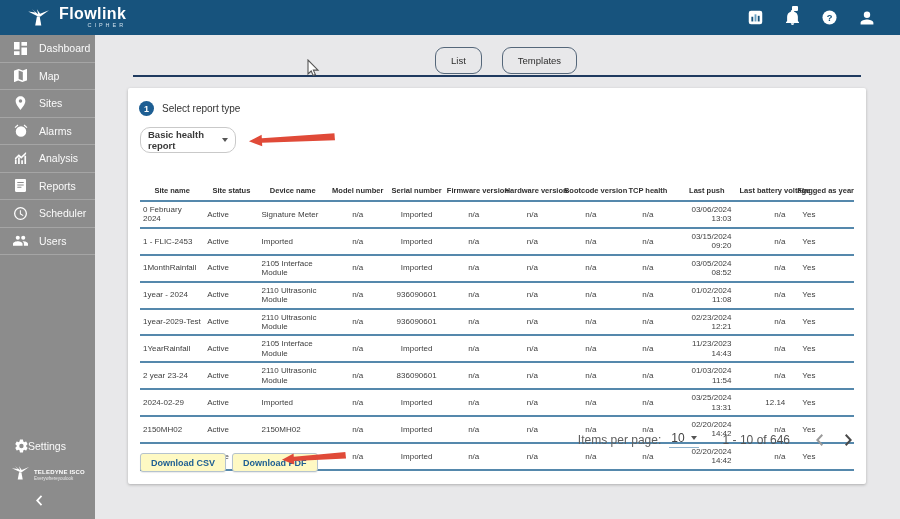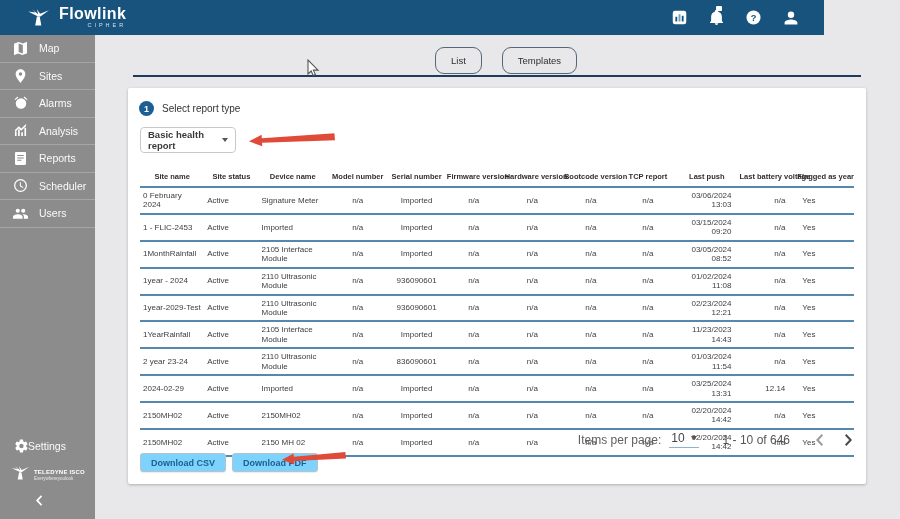--- a/index.html
+++ b/index.html
@@ -3,21 +3,21 @@
 <meta charset="utf-8">
 <style>
   * { margin:0; padding:0; box-sizing:border-box; }
   html,body { background:#d9d9dc; }
   .app {
     position:relative; width:900px; height:519px; overflow:hidden;
     font-family:"Liberation Sans", sans-serif; background:#e8e8ea;
   }
   
   .topbar {
-    position:absolute; left:0; top:0; width:824px; height:35px;
+    position:absolute; left:0; top:0; width:900px; height:35px;
     background:#17537D; display:flex; align-items:center; justify-content:space-between;
     padding:0 26px 0 26px; color:#fff;
   }
   .brand { display:flex; align-items:center; gap:9px; }
   .brand-icon { display:flex; color:#fff; }
   .brand-text { display:flex; flex-direction:column; line-height:1; }
   .brand-name { font-size:16px; font-weight:bold; letter-spacing:.4px; }
   .brand-sub { font-size:5.5px; letter-spacing:3px; align-self:flex-end; margin-top:1px; color:#cfe0ec; }
   .topbar-actions { display:flex; align-items:center; gap:23px; }
   .top-icon-btn { position:relative; background:none; border:none; color:#fff; display:flex; cursor:pointer; padding:0; }
@@ -56,31 +56,31 @@
     box-shadow:0 1px 3px rgba(0,0,0,.25); border-radius:2px;
   }
   .step-row { position:absolute; left:11px; top:13px; display:flex; align-items:center; gap:8px; }
   .step-circle {
     width:15px; height:15px; border-radius:50%; background:#1D5E93; color:#fff;
     font-size:9px; font-weight:bold; display:flex; align-items:center; justify-content:center;
   }
   .step-label { font-size:10px; color:#333; }
   .report-select {
     position:absolute; left:12px; top:39px; width:96px; height:26px;
-    border:1px solid #c9c9c9; border-radius:4px; background:#fff; cursor:pointer;
+    border:1px solid #c9c9c9; border-radius:10px; background:#fff; cursor:pointer;
     display:flex; align-items:center; justify-content:space-between; padding:0 7px;
   }
   .report-select-value { font-size:9.5px; font-weight:bold; color:#3a3a3a; }
   .select-caret { width:0; height:0; border-left:3.5px solid transparent; border-right:3.5px solid transparent; border-top:4px solid #555; }
   .annotation-arrow { position:absolute; pointer-events:none; }
   .arrow-1 { left:121px; top:44px; transform:rotate(-3deg); }
   .arrow-2 { left:154px; bottom:16px; transform:rotate(-4deg); }
   
   .table-wrap { position:absolute; left:12px; top:78px; width:714px; }
-  table { width:100%; border-collapse:collapse; table-layout:fixed; }
+  table { width:100%; border-collapse:collapse; table-layout:fixed;margin-top:14px; }
   th {
     font-size:7.5px; font-weight:bold; color:#2f2f2f; white-space:nowrap; overflow:visible;
     text-align:center; padding:6px 2px 5px; border-bottom:2px solid #5588AC;
   }
   td {
     font-size:8px; color:#3d3d3d; line-height:1.18; padding:3px 3px;
     border-bottom:2px solid #5588AC; height:18px; vertical-align:middle;
   }
   .col-0 { width:9%; }  .col-1 { width:7.6%; } .col-2 { width:9.6%; }
   .col-3 { width:8.6%; } .col-4 { width:7.9%; } .col-5 { width:8.1%; }
@@ -96,21 +96,21 @@
     position:absolute; right:14px; bottom:36px; display:flex; align-items:center;
     font-size:12px; color:#5f5f5f;
   }
   .ipp-select { display:flex; align-items:center; gap:6px; margin-left:8px; border-bottom:1px solid #8FB3CC; padding:0 2px 2px; cursor:pointer; color:#444; }
   .range-label { margin-left:24px; color:#555; }
   .pager-btn { background:none; border:none; padding:0; margin-left:26px; color:#9a9a9a; display:flex; cursor:pointer; }
   .pager-btn.next { color:#4a4a4a; margin-left:20px; }
   
   .downloads { position:absolute; left:12px; bottom:12px; display:flex; gap:6px; }
   .dl-btn {
-    height:19px; padding:0 10px; background:#7dd3fc; border:1px solid #b5c3ce; border-radius:3px;
+    height:19px; padding:0 10px; background:#fef9c3; border:1px solid #b5c3ce; border-radius:3px;
     color:#1D5E93; font-size:9px; font-weight:bold; cursor:pointer;
     font-family:"Liberation Sans", sans-serif; box-shadow:0 1px 1px rgba(0,0,0,.08);
   }
 </style>
 </head>
 <body>
 
 <div class="app">
 
   <header class="topbar">
@@ -153,20 +153,28 @@
           </svg>
       </button>
     </div>
   </header>
 
   <nav class="sidebar">
     <div>
         <div class="nav-item">
           <span class="nav-icon">
             <svg viewBox="0 0 14 14" width="13" height="13">
+              <path fill="currentColor" d="M0 8h6V0H0v8zm0 6h6v-4H0v4zm8 0h6V6H8v8zM8 0v4h6V0H8z"></path>
+            </svg>
+          </span>
+          <span class="nav-label">Dashboard</span>
+        </div>
+        <div class="nav-item">
+          <span class="nav-icon">
+            <svg viewBox="0 0 14 14" width="13" height="13">
               <path fill="currentColor" d="M13.6 0h-.1L9.5 1.6 5 0 .4 1.5c-.2.1-.4.2-.4.5v11.6c0 .2.2.4.4.4h.1l4-1.6 4.5 1.6 4.6-1.5c.2-.1.4-.2.4-.4V.4c0-.2-.2-.4-.4-.4zM9.5 12.5 5 10.9V1.5l4.5 1.6v9.4z"></path>
             </svg>
           </span>
           <span class="nav-label">Map</span>
         </div>
         <div class="nav-item">
           <span class="nav-icon">
             <svg viewBox="0 0 12 15" width="11" height="14">
               <path fill="currentColor" d="M6 0C3 0 .7 2.3.7 5.2.7 9.2 6 15 6 15s5.3-5.8 5.3-9.8C11.3 2.3 9 0 6 0zm0 7.1a1.9 1.9 0 1 1 0-3.8 1.9 1.9 0 0 1 0 3.8z"></path>
             </svg>
@@ -281,21 +289,21 @@
           <thead>
               <tr>
                 <th class="col-0">Site name</th>
                 <th class="col-1">Site status</th>
                 <th class="col-2">Device name</th>
                 <th class="col-3">Model number</th>
                 <th class="col-4">Serial number</th>
                 <th class="col-5">Firmware version</th>
                 <th class="col-6">Hardware version</th>
                 <th class="col-7">Bootcode version</th>
-                <th class="col-8">TCP report</th>
+                <th class="col-8">TCP health</th>
                 <th class="col-9">Last push</th>
                 <th class="col-10">Last battery voltage</th>
                 <th class="col-11">Flagged as year</th>
               </tr>
             </thead>
           <tbody>
               <tr>
                 <td class="col-0">0 February 2024</td>
                 <td class="col-1">Active</td>
                 <td class="col-2">Signature Meter</td>

